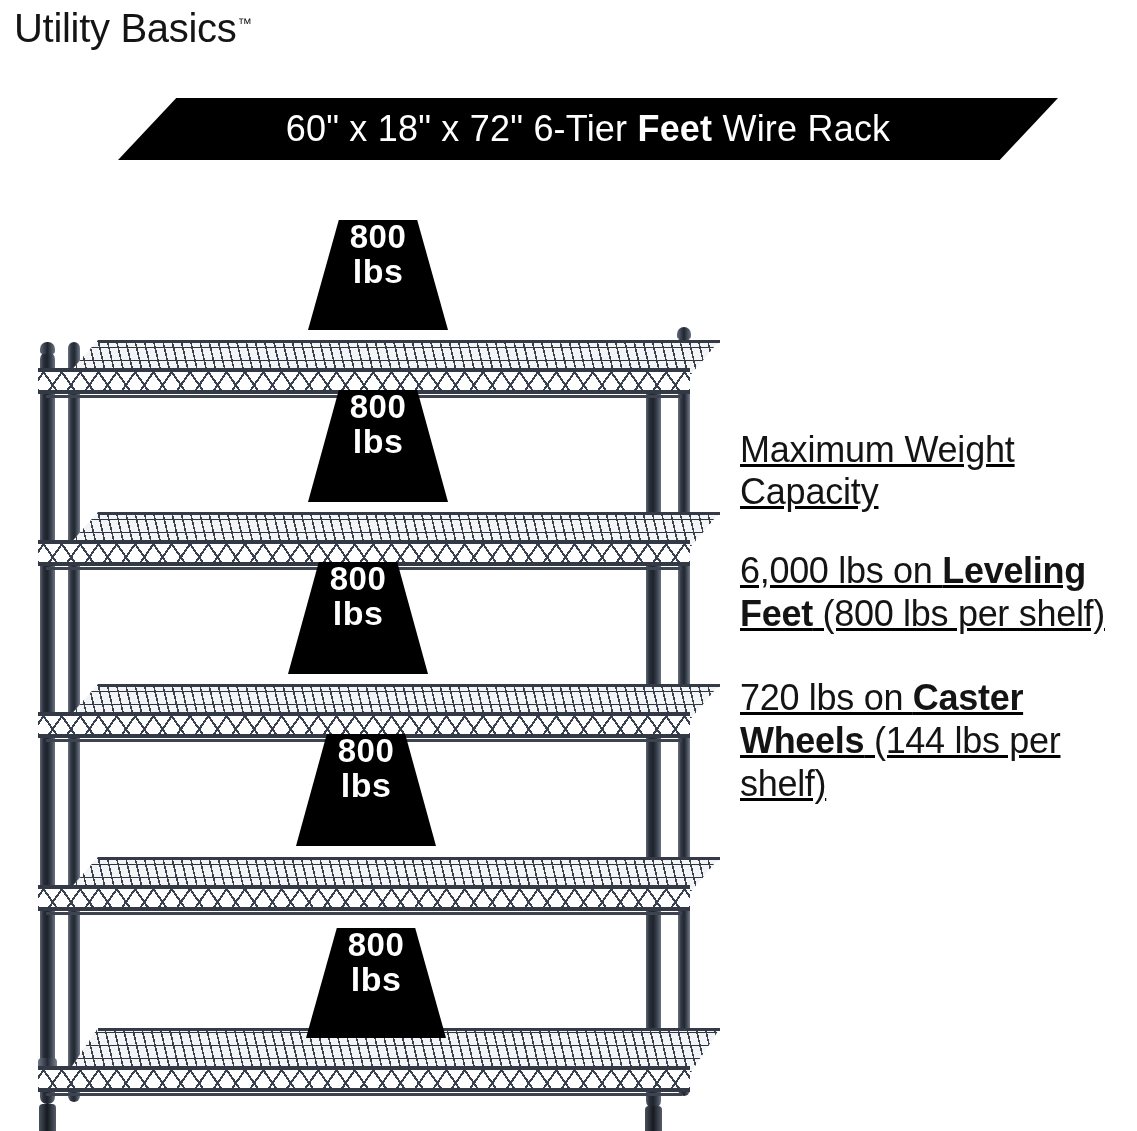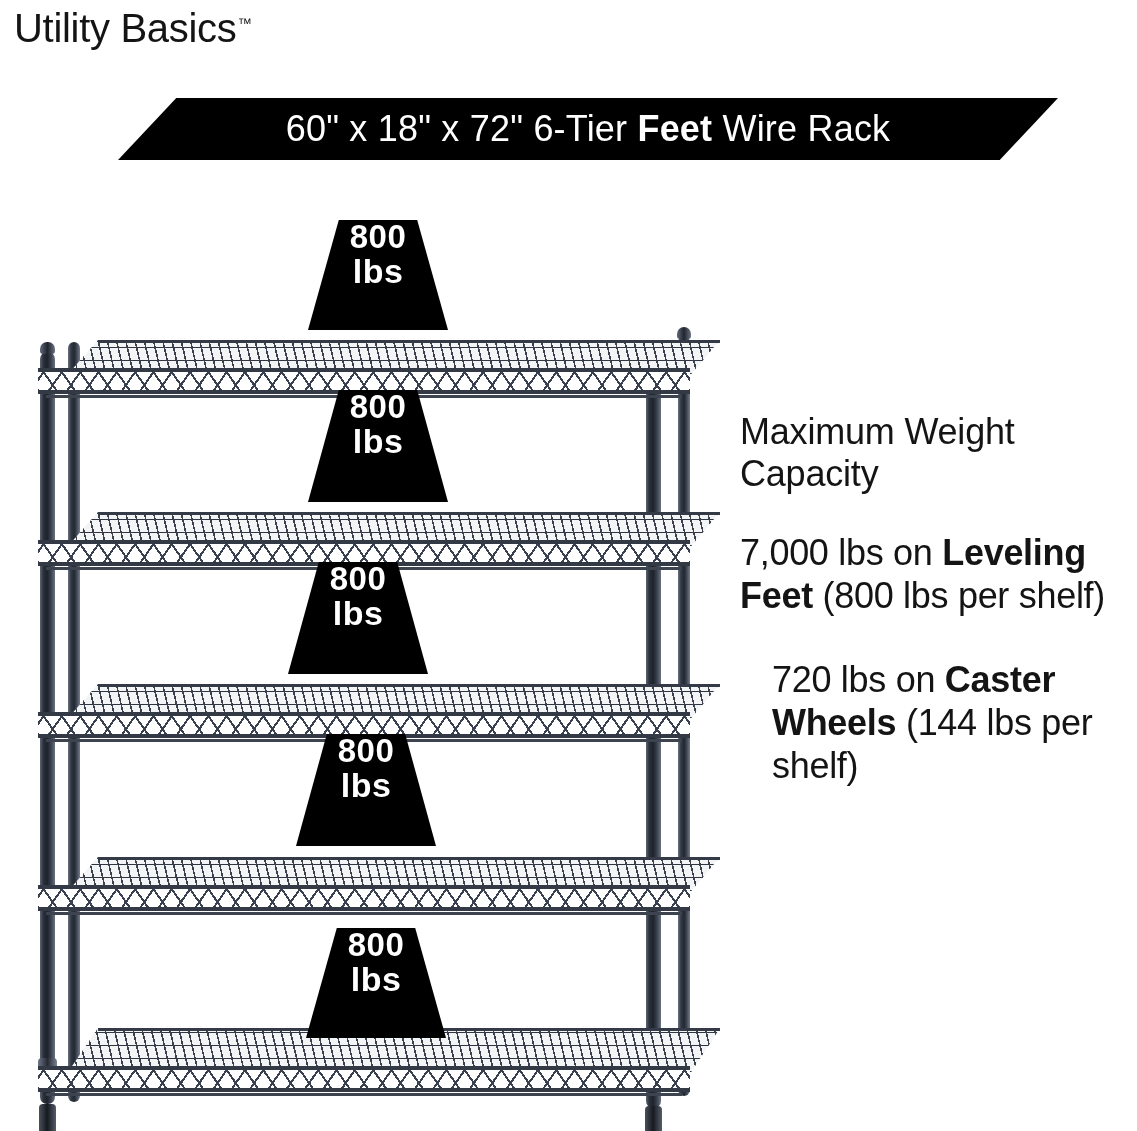--- a/index.html
+++ b/index.html
@@ -97,32 +97,32 @@
     position: absolute; background: #000;
     clip-path: polygon(22% 0%, 78% 0%, 100% 100%, 0% 100%);
     display: flex; flex-direction: column;
     align-items: center; 
     color: #fff; line-height: 1.02;
   }
   .badge .num { font-size: 33px; font-weight: 700; letter-spacing: 0.5px; }
   .badge .unit { font-size: 34px; font-weight: 700; margin-top: 0; letter-spacing: 0.5px; }
 
   
-  .copy { position: absolute; left: 740px; top: 411px; width: 398px; }
+  .copy { position: absolute; left: 740px; top: 429px; width: 398px; text-decoration: underline; }
   .copy h2 {
     font-size: 36px; font-weight: 400; color: #141414;
     line-height: 1.17; letter-spacing: -0.2px;
   }
   .copy p {
     font-size: 36px; font-weight: 400; color: #141414;
     line-height: 1.2; letter-spacing: -0.3px;
   }
   .copy p b { font-weight: 700; }
   .spec-1 { margin-top: 36px; }
-  .spec-2 { margin-top: 40px; margin-left: 32px; }
+  .spec-2 { margin-top: 40px; }
 </style>
 </head>
 <body>
 
 <div id="page">
 
   <div class="brand">
     <span>Utility Basics</span><span class="tm">™</span>
   </div>
 
@@ -220,18 +220,18 @@
       <span class="unit">lbs</span>
     </div>
   </div>
 
   <div class="copy">
     <h2>
       <span>Maximum Weight</span><br>
       <span>Capacity</span>
     </h2>
 
-    <p class="spec-1"><span>7,000 lbs on </span><b>Leveling Feet</b><span> (800 lbs per shelf)</span></p>
+    <p class="spec-1"><span>6,000 lbs on </span><b>Leveling Feet</b><span> (800 lbs per shelf)</span></p>
 
     <p class="spec-2"><span>720 lbs on </span><b>Caster Wheels</b><span> (144 lbs per shelf)</span></p>
   </div>
 
 </div>
 
 </body></html>

